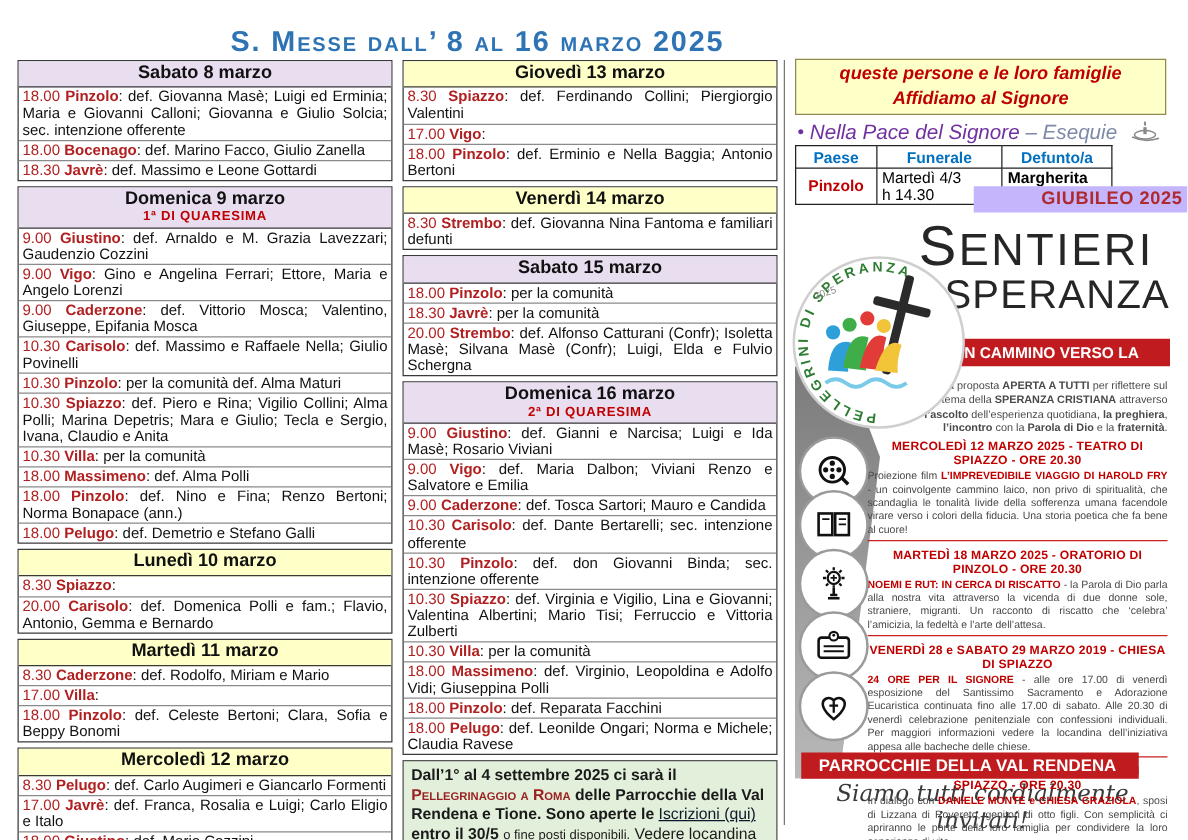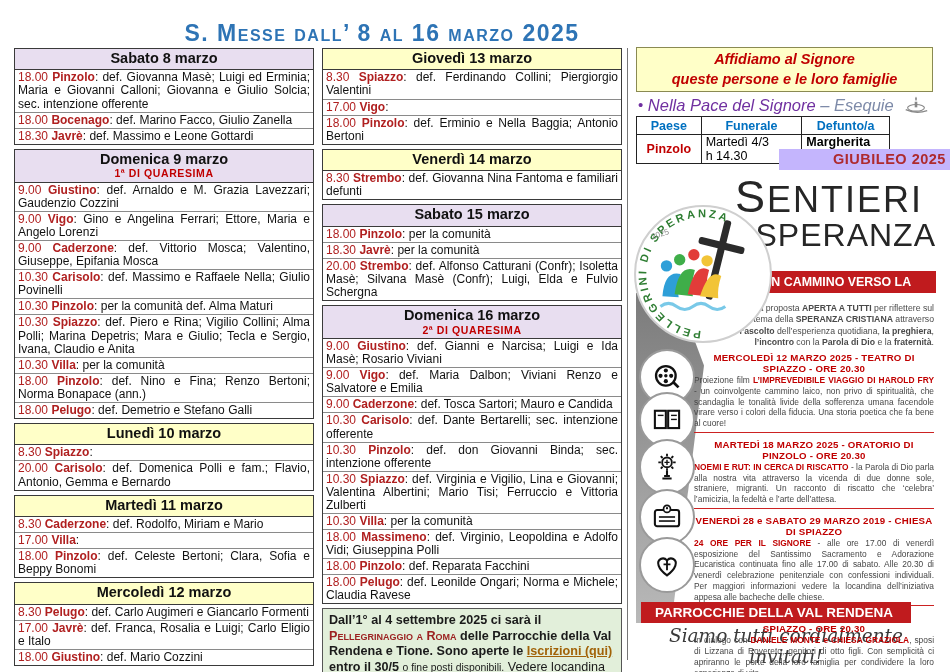--- a/index.html
+++ b/index.html
@@ -19,21 +19,21 @@
   .day-subtitle{color:#c00000;font-size:10.5px;font-weight:bold;letter-spacing:.6px;line-height:1.1;}
   .entry{font-size:12px;line-height:1.09;padding:1px 3px;text-align:justify;color:#111;}
   .entry + .entry{border-top:1px solid #8a8a8a;}
   .entry .t{color:#b02020;} .entry .p{color:#b02020;font-weight:bold;}
 
   
   .note-box{border:1.3px solid #555;background:#e2efda;margin-top:2px;padding:4px 6px;
         font-size:12.6px;line-height:1.22;color:#1a1a1a;text-align:left;}
   .seg-n{} .seg-b{font-weight:bold;} .seg-sm{font-size:10.4px;}
   .seg-rc{font-weight:bold;color:#9c2121;font-variant:small-caps;}
-  .seg-link{font-weight:bold;color:#a16207;text-decoration:underline;cursor:pointer;}
+  .seg-link{font-weight:normal;color:#0f172a;text-decoration:underline;cursor:pointer;}
 
   
   #col-right{left:636px;top:45px;width:300px;height:627px;position:absolute;}
   .entrust{position:absolute;top:2px;left:0;width:295px;border:1.3px solid #8a8a52;background:#ffffc8;
         text-align:center;color:#c00000;font-weight:bold;font-style:italic;font-size:14.5px;line-height:1.35;padding:2px 0;}
   .esequie{position:absolute;top:50px;left:2px;width:296px;font-style:italic;font-size:16.5px;white-space:nowrap;}
   .esequie .bullet{color:#7030a0;font-style:normal;font-size:15px;vertical-align:1px;}
   .esequie .etitle{color:#7030a0;}
   .esequie .esuffix{color:#7d8aa8;}
   .esequie svg{vertical-align:-4px;margin-left:4px;}
@@ -92,20 +92,21 @@
           <div>Domenica 9 marzo</div>
           <div class="day-subtitle">1ª DI QUARESIMA</div>
         </div>
         <div class="entry"><span class="t">9.00 </span><span class="p">Giustino</span><span class="x">: def. Arnaldo e M. Grazia Lavezzari; Gaudenzio Cozzini</span></div>
         <div class="entry"><span class="t">9.00 </span><span class="p">Vigo</span><span class="x">: Gino e Angelina Ferrari; Ettore, Maria e Angelo Lorenzi</span></div>
         <div class="entry"><span class="t">9.00 </span><span class="p">Caderzone</span><span class="x">: def. Vittorio Mosca; Valentino, Giuseppe, Epifania Mosca</span></div>
         <div class="entry"><span class="t">10.30 </span><span class="p">Carisolo</span><span class="x">: def. Massimo e Raffaele Nella; Giulio Povinelli</span></div>
         <div class="entry"><span class="t">10.30 </span><span class="p">Pinzolo</span><span class="x">: per la comunità def. Alma Maturi</span></div>
         <div class="entry"><span class="t">10.30 </span><span class="p">Spiazzo</span><span class="x">: def. Piero e Rina; Vigilio Collini; Alma Polli; Marina Depetris; Mara e Giulio; Tecla e Sergio, Ivana, Claudio e Anita</span></div>
         <div class="entry"><span class="t">10.30 </span><span class="p">Villa</span><span class="x">: per la comunità</span></div>
+        <div class="entry"><span class="t">18.00 </span><span class="p">Massimeno</span><span class="x">: def. Alma Polli</span></div>
         <div class="entry"><span class="t">18.00 </span><span class="p">Pinzolo</span><span class="x">: def. Nino e Fina; Renzo Bertoni; Norma Bonapace (ann.)</span></div>
         <div class="entry"><span class="t">18.00 </span><span class="p">Pelugo</span><span class="x">: def. Demetrio e Stefano Galli</span></div>
       </div>
       <div class="day-section">
         <div class="day-header wd">
           <div>Lunedì 10 marzo</div>
         </div>
         <div class="entry"><span class="t">8.30 </span><span class="p">Spiazzo</span><span class="x">:</span></div>
         <div class="entry"><span class="t">20.00 </span><span class="p">Carisolo</span><span class="x">: def. Domenica Polli e fam.; Flavio, Antonio, Gemma e Bernardo</span></div>
       </div>
@@ -168,22 +169,22 @@
           <div class="entry"><span class="t">18.00 </span><span class="p">Pelugo</span><span class="x">: def. Leonilde Ongari; Norma e Michele; Claudia Ravese</span></div>
         </div>
       </div>
     <div id="note-box" class="note-box"><span class="seg-b">Dall’1° al 4 settembre 2025 ci sarà il </span><span class="seg-rc">Pellegrinaggio a Roma</span><span class="seg-b"> delle Parrocchie della Val Rendena e Tione</span><span class="seg-b">. Sono aperte le </span><span class="seg-link">Iscrizioni (qui)</span><span class="seg-b"> entro il 30/5 </span><span class="seg-sm">o fine posti disponibili.</span><span class="seg-n"> Vedere locandina o volantino informativo.</span></div>
   </div>
 
   <div class="vdivider"></div>
 
   <div id="col-right">
     <div class="entrust">
+      <div>queste persone e le loro famiglie</div>
       <div>Affidiamo al Signore</div>
-      <div>queste persone e le loro famiglie</div>
     </div>
 
     <div class="esequie">
       <span class="bullet">•</span>
       <span class="etitle">Nella Pace del Signore</span>
       <span class="esuffix">– Esequie</span>
       <svg width="28" height="20" viewBox="0 0 30 20">
           <path d="M4 15 q11 5 23 1" stroke="#888" fill="none" stroke-width="1.4"></path>
           <ellipse cx="15" cy="13" rx="9" ry="3.6" fill="none" stroke="#888" stroke-width="1.2"></ellipse>
           <rect x="13.6" y="6.5" width="2.8" height="6" fill="#888"></rect>

